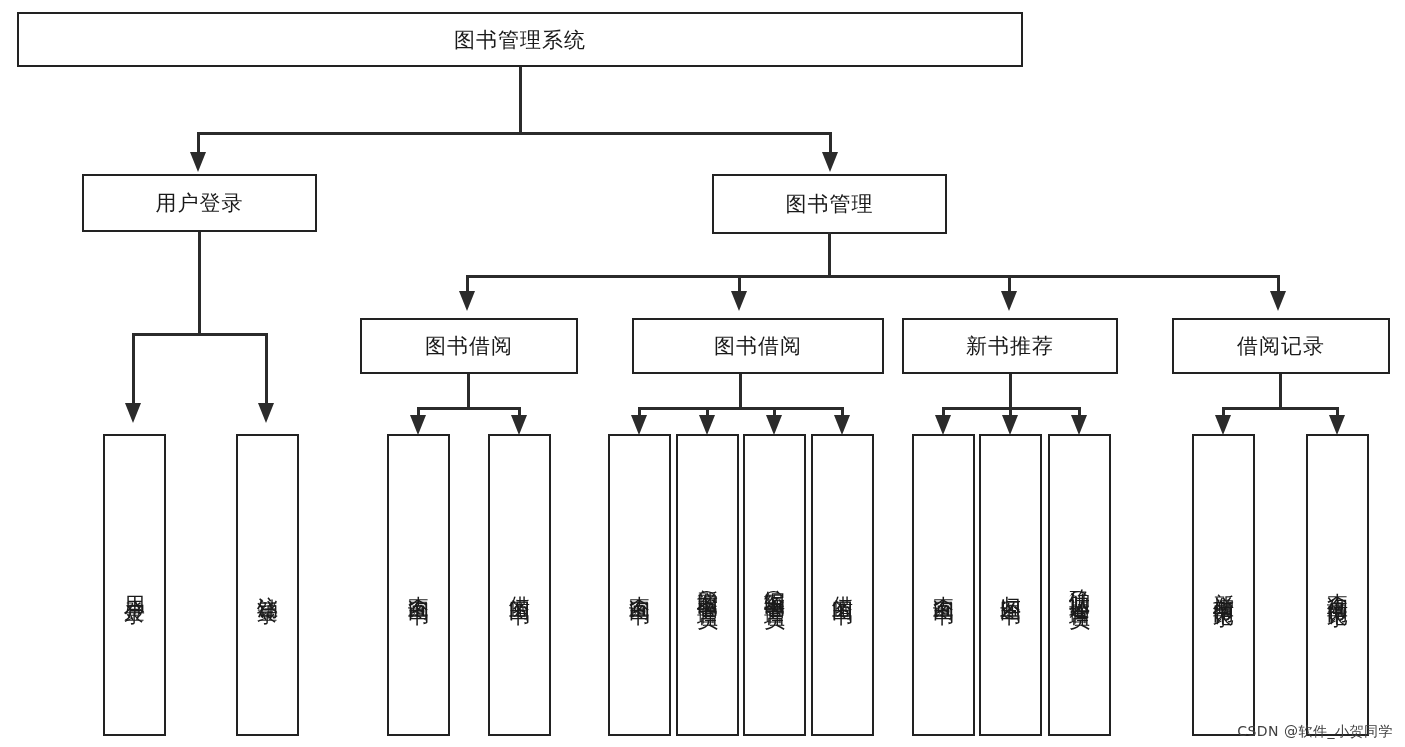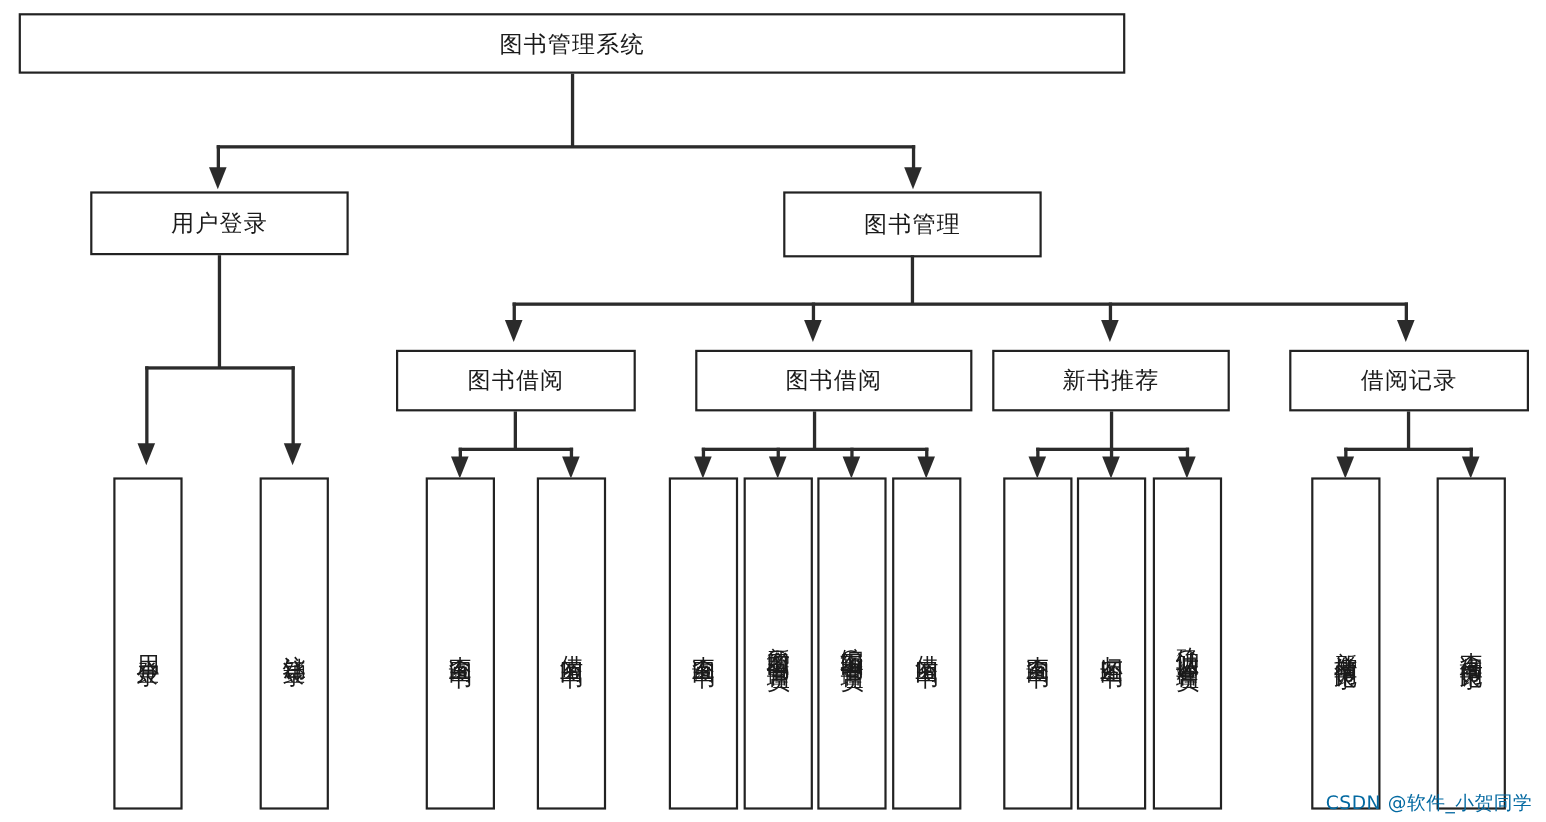--- a/index.html
+++ b/index.html
@@ -56,22 +56,22 @@
     width: 0;
     height: 0;
     border-left: 8px solid transparent;
     border-right: 8px solid transparent;
     border-top: 20px solid #2b2b2b;
   }
   #watermark {
     position: absolute;
     right: 12px;
     bottom: 6px;
-    font-size: 17px;
-    color: #0369a1;
+    font-size: 14px;
+    color: #404040;
     letter-spacing: 0.5px;
     white-space: nowrap;
     font-family: "DejaVu Sans", "Liberation Sans", sans-serif;
   }
 </style>
 </head>
 <body>
 
 <div id="canvas">
 

